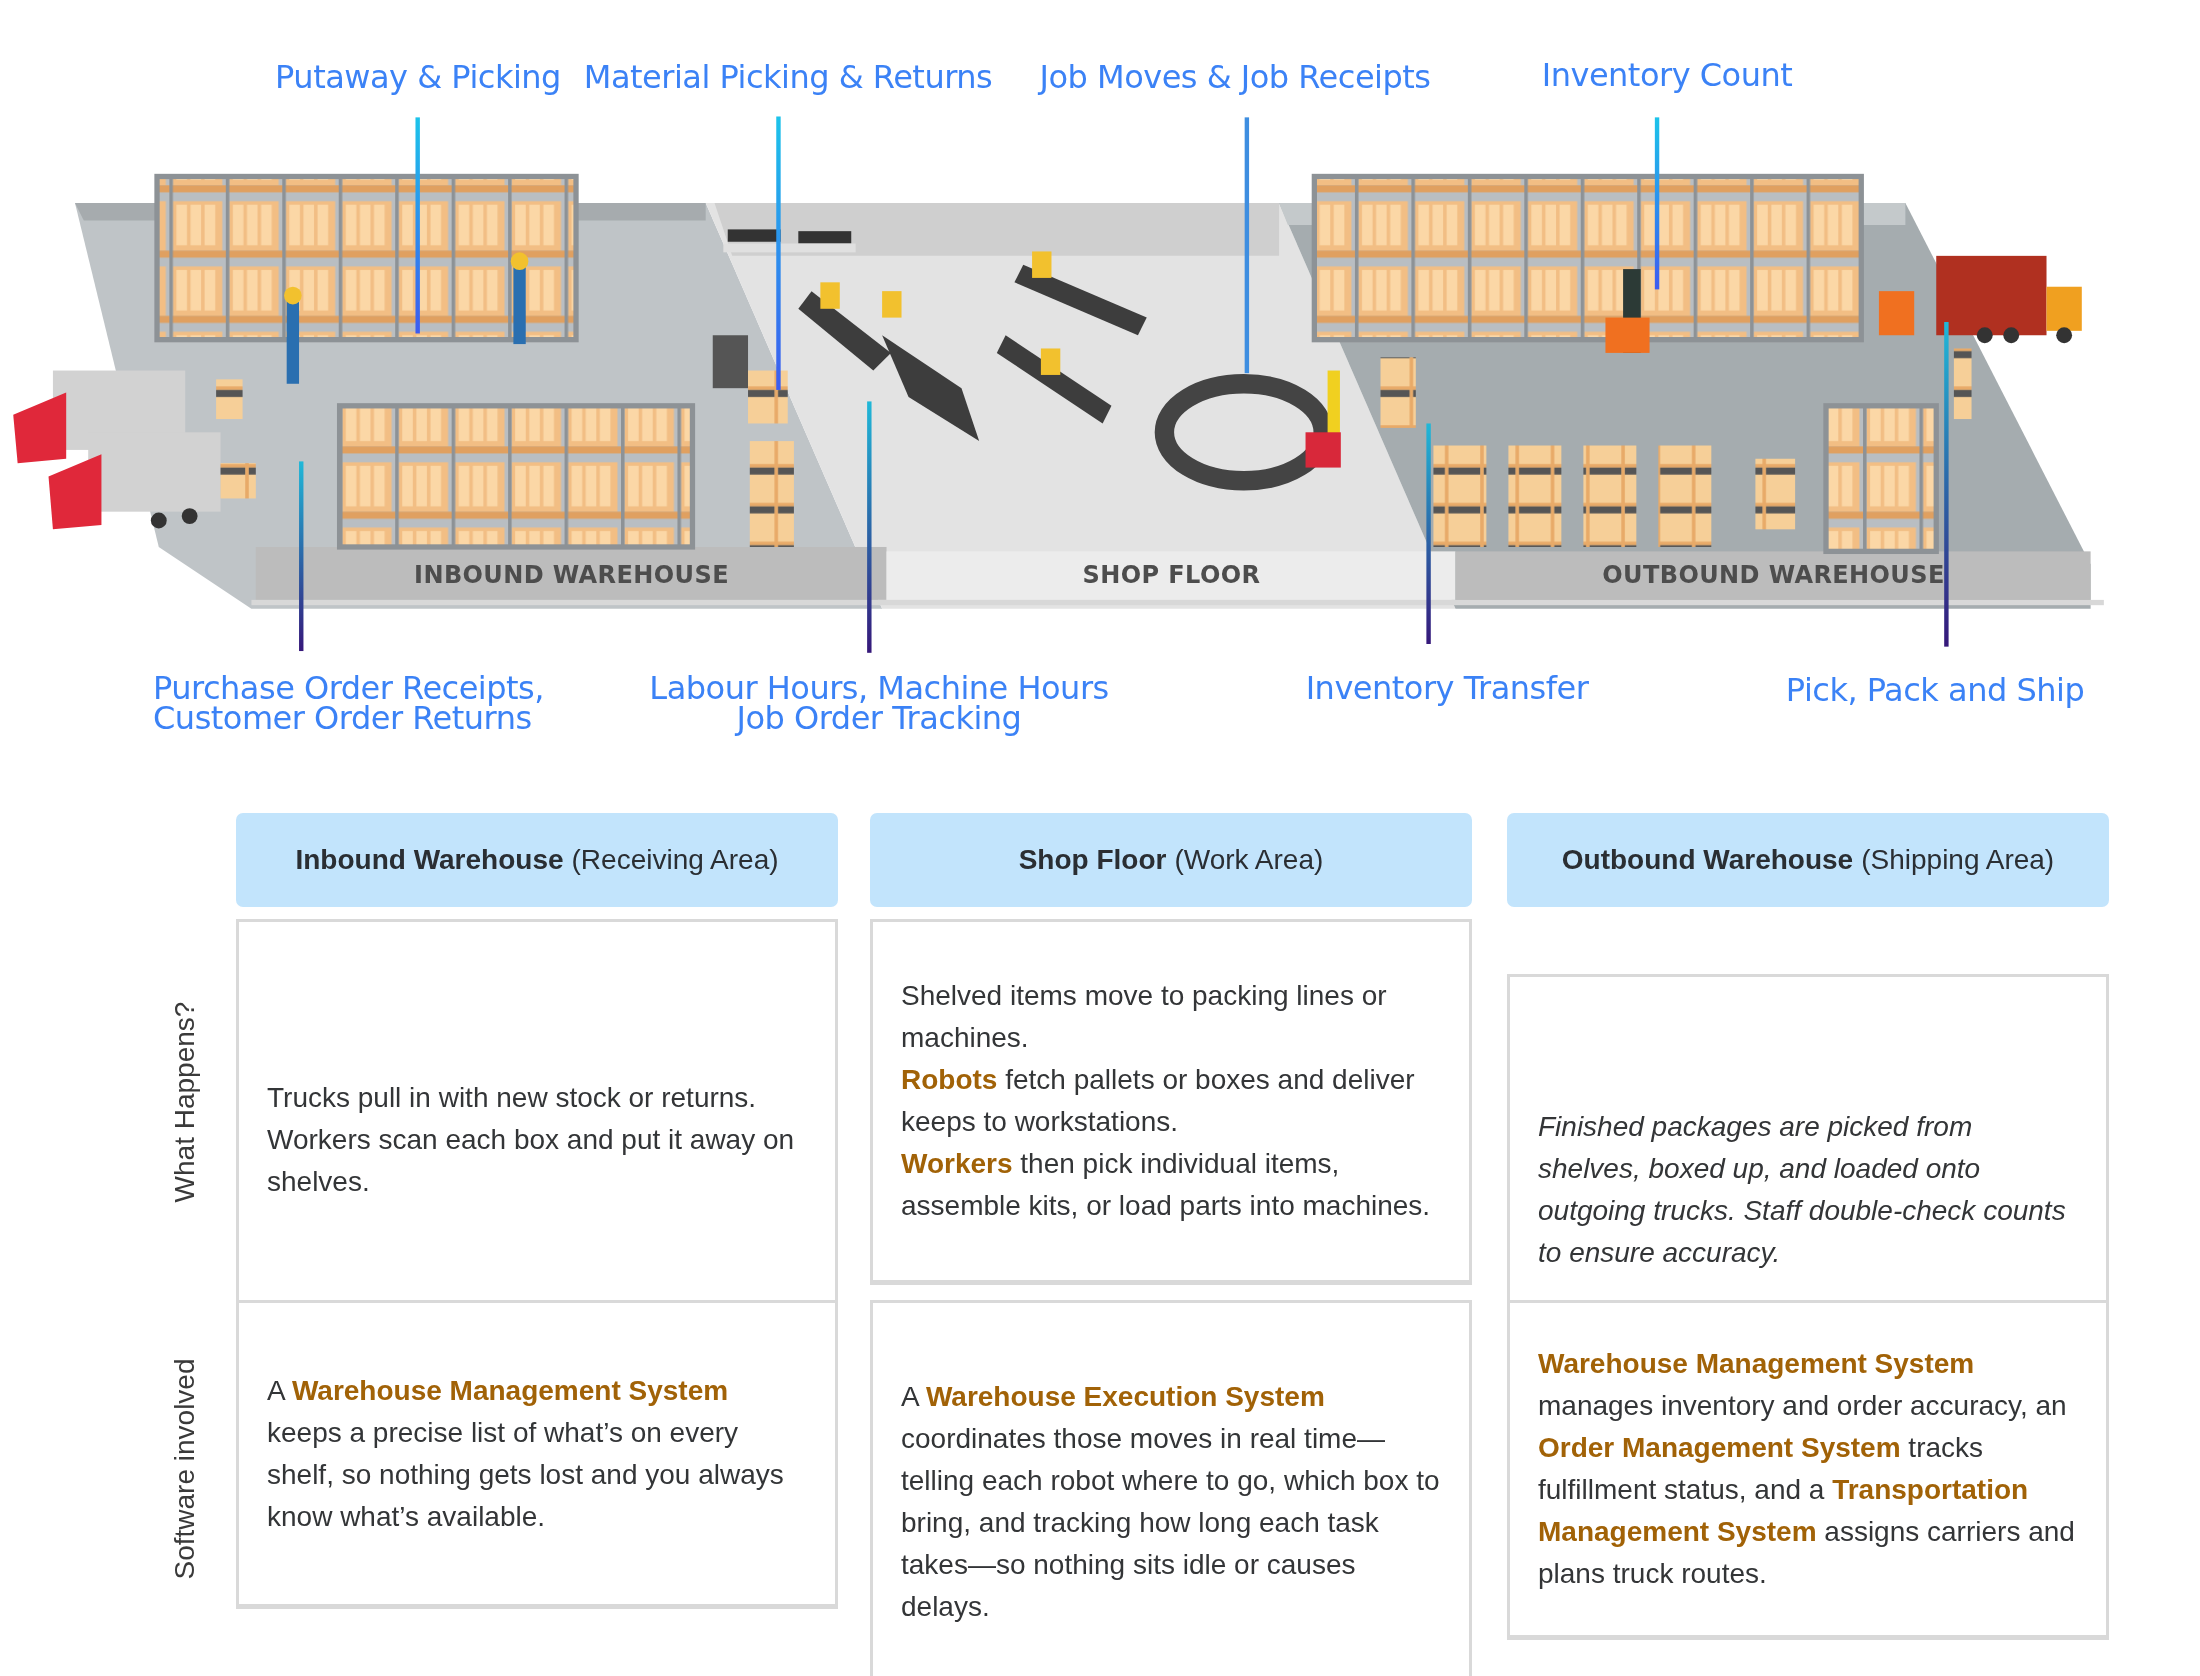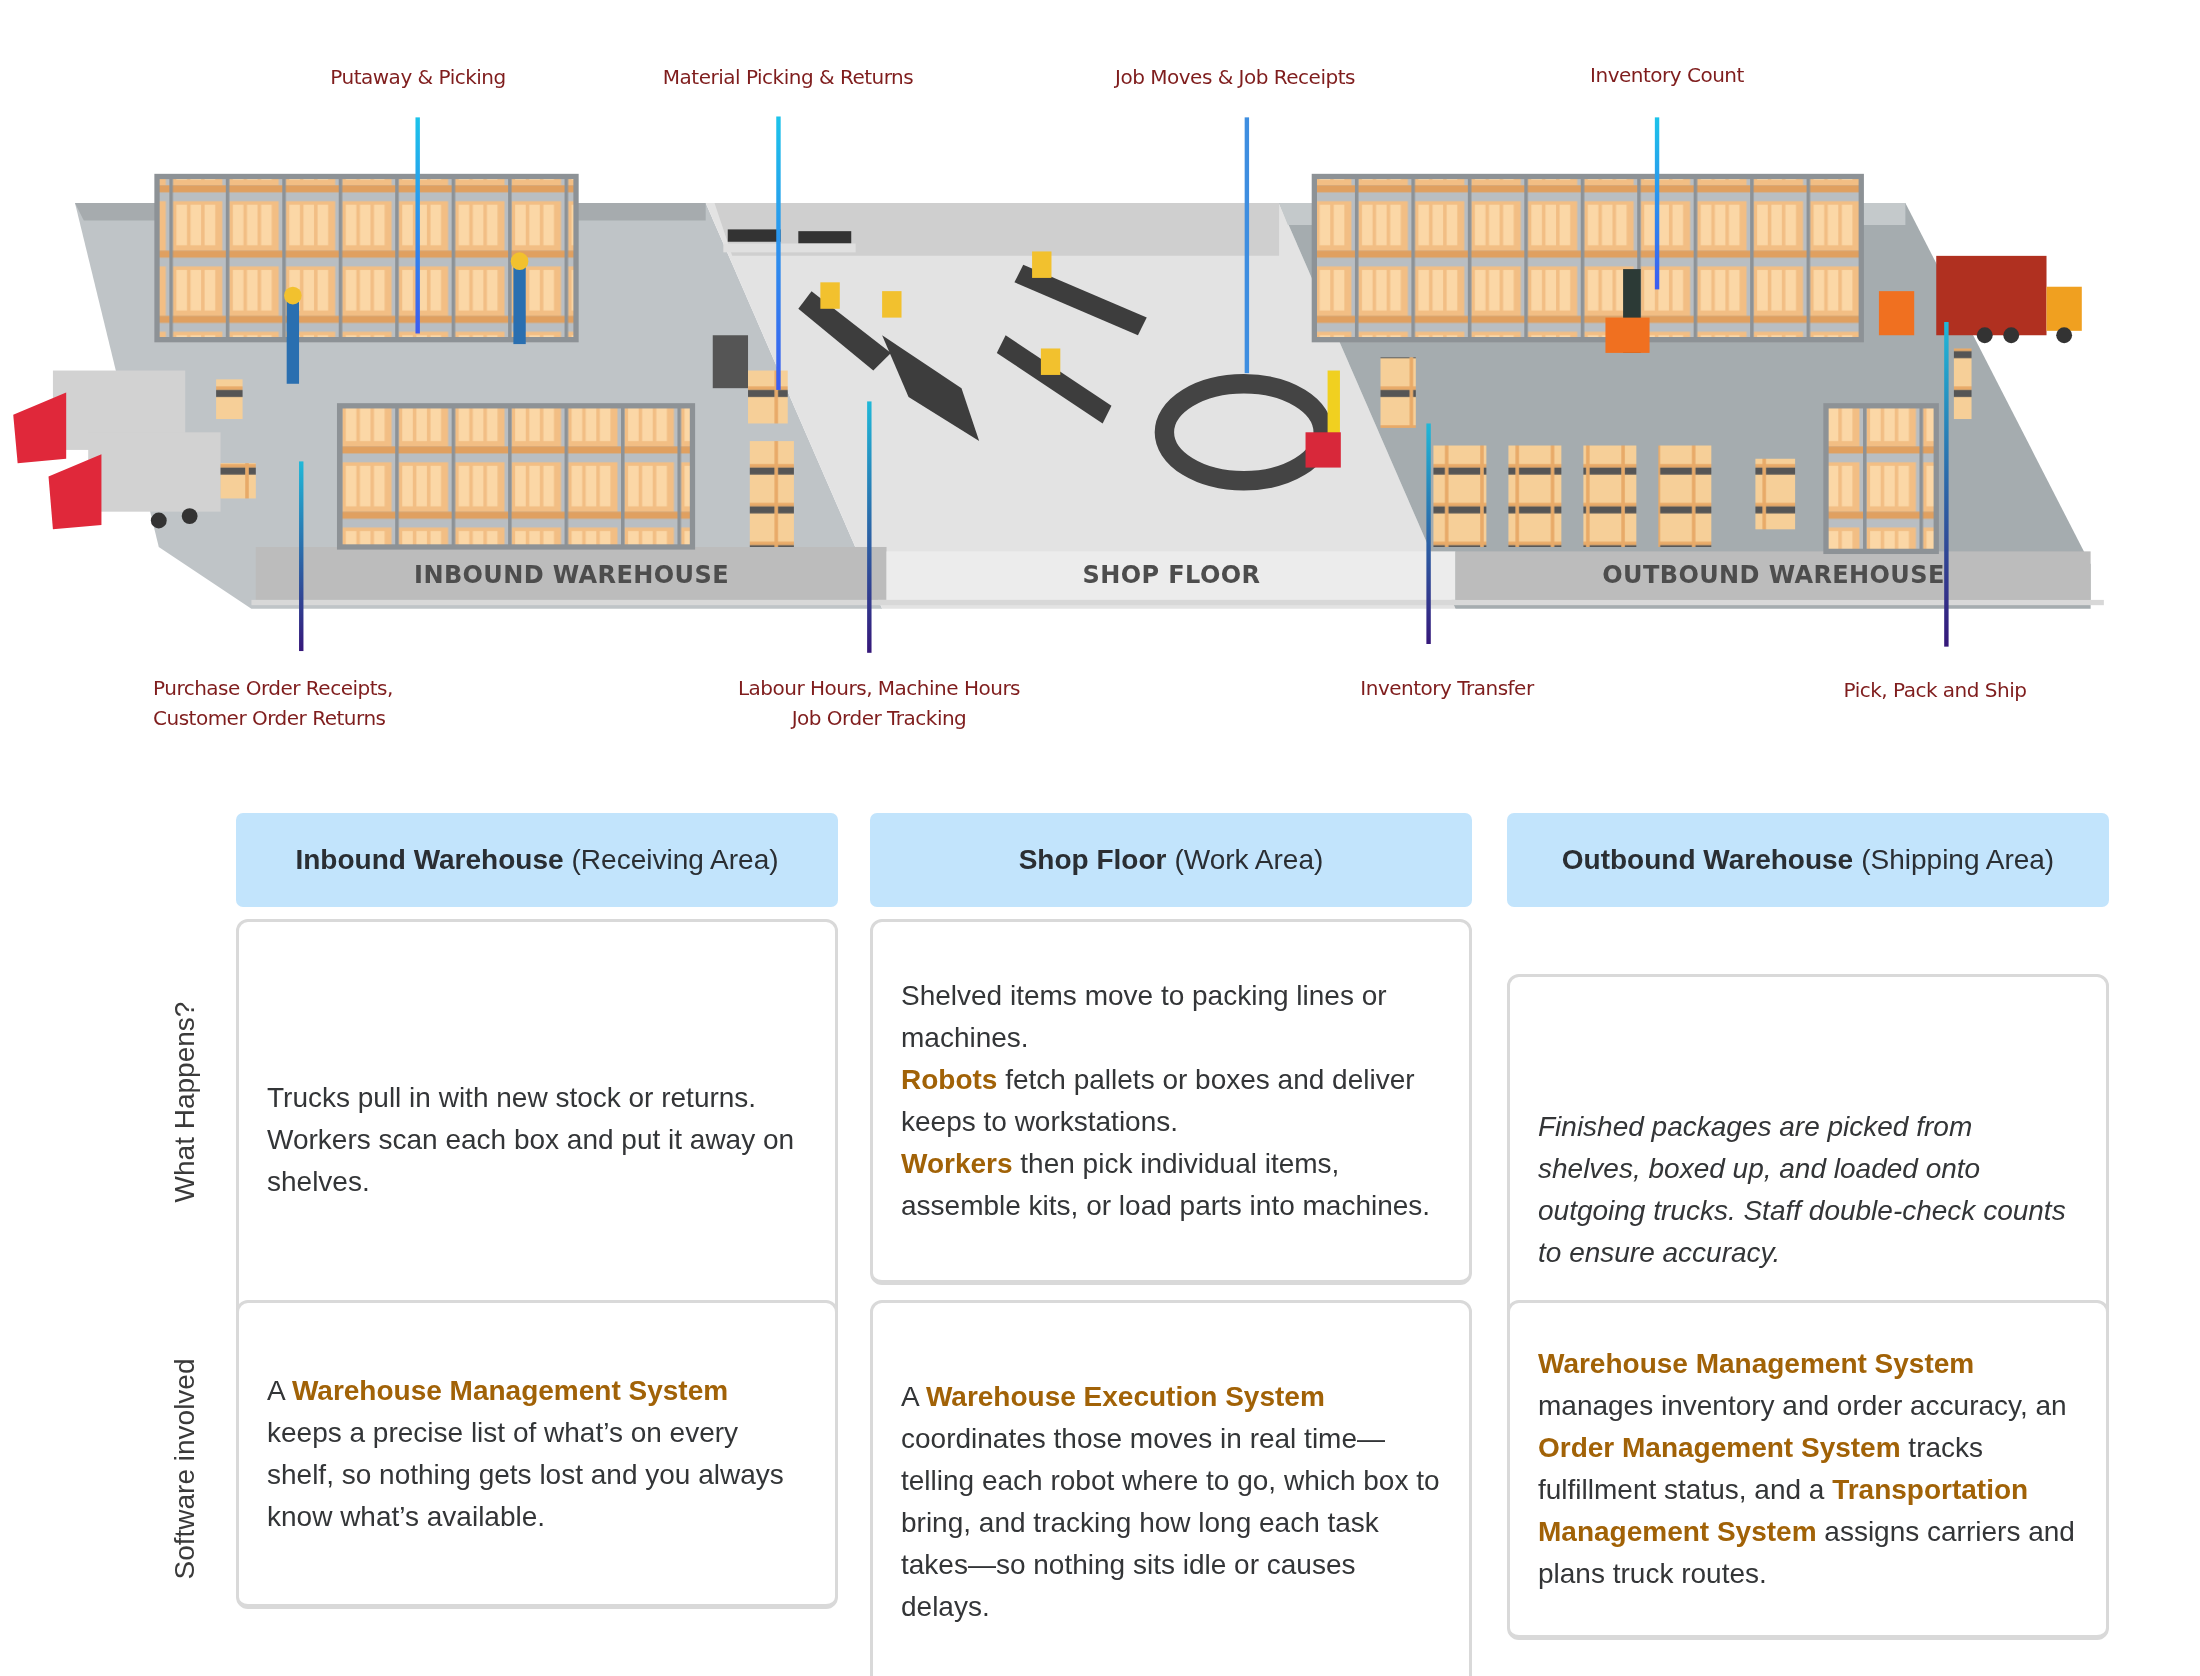--- a/index.html
+++ b/index.html
@@ -1,25 +1,25 @@
 <!DOCTYPE html>
 <html style="font-size:14px"><head>
 <meta charset="utf-8">
 <style>
   html,body{margin:0;padding:0;background:#ffffff;}
   body{width:2200px;height:1676px;position:relative;overflow:hidden;font-family:"Liberation Sans",sans-serif;}
-  .callout{position:absolute;color:#7f1d1d;font-family:"DejaVu Sans",sans-serif;font-size:20px;letter-spacing:-0.5px;white-space:nowrap;line-height:30px;}
+  .callout{position:absolute;color:#3b82f6;font-family:"DejaVu Sans",sans-serif;font-size:32px;letter-spacing:-0.5px;white-space:nowrap;line-height:30px;}
   .callout.center{text-align:center;transform:translateX(-50%);}
   
   #scene{position:absolute;left:0;top:0;width:2200px;height:794px;}
   .zone-label{position:absolute;font-family:"DejaVu Sans",sans-serif;font-weight:bold;font-size:24px;color:#4d4d4d;letter-spacing:0.4px;text-align:center;}
   
   .col-head{position:absolute;top:813px;height:94px;width:602px;background:#c2e4fc;border-radius:7px;display:flex;align-items:center;justify-content:center;font-size:28px;color:#2a2e33;}
   .col-head b{font-weight:bold;margin-right:8px;}
-  .card{position:absolute;width:602px;box-sizing:border-box;border:3.5px solid #d9d9d9;border-bottom-width:5.3px;border-radius:12px;background:#fff;display:flex;align-items:center;padding:0 28px;}
+  .card{position:absolute;width:602px;box-sizing:border-box;border:3.5px solid #d9d9d9;border-bottom-width:5.3px;border-radius:0;background:#fff;display:flex;align-items:center;padding:0 28px;}
   .card p{margin:0;font-size:28px;line-height:42px;color:#333537;}
   .card b{font-weight:bold;color:#a16207;}
   .row-label{position:absolute;left:185px;transform:translate(-50%,-50%) rotate(-90deg);font-size:28px;color:#3a3a3a;white-space:nowrap;}
 </style>
 </head>
 <body>
 
 <svg id="scene" width="2200" height="794" viewBox="0 0 2494 900">
   <defs>
     <linearGradient id="gInd" x1="0" y1="0" x2="0" y2="1">

